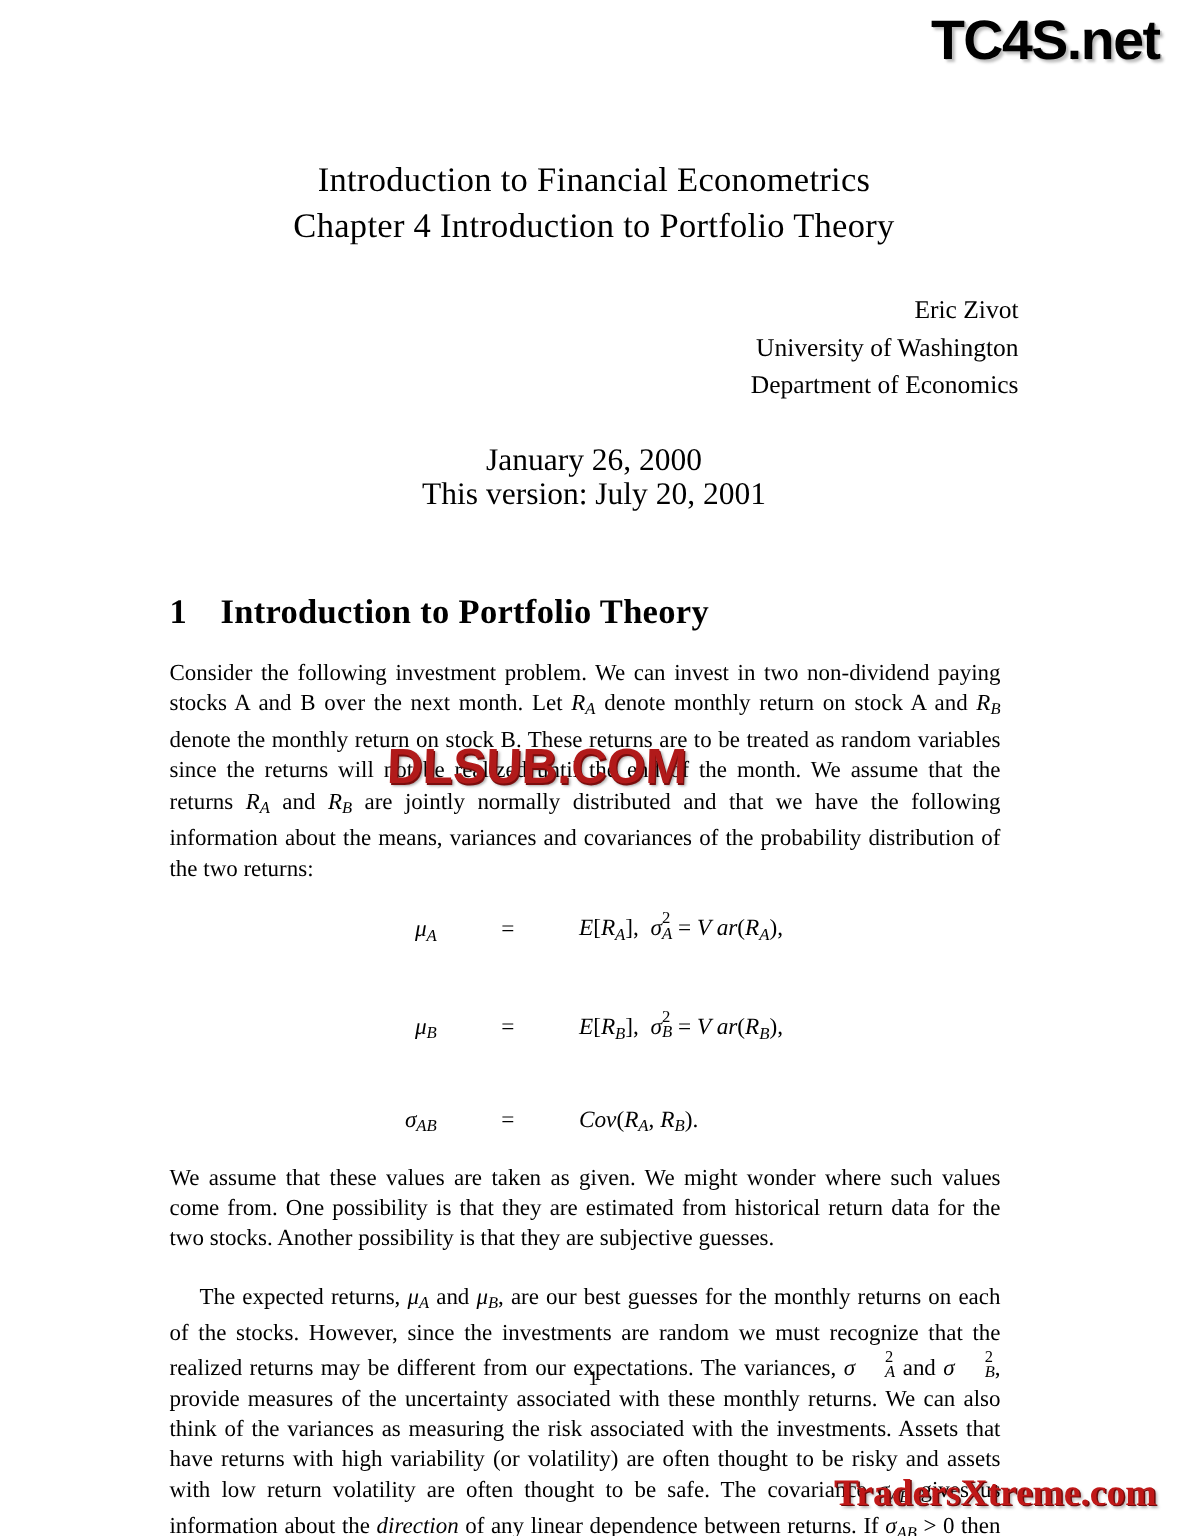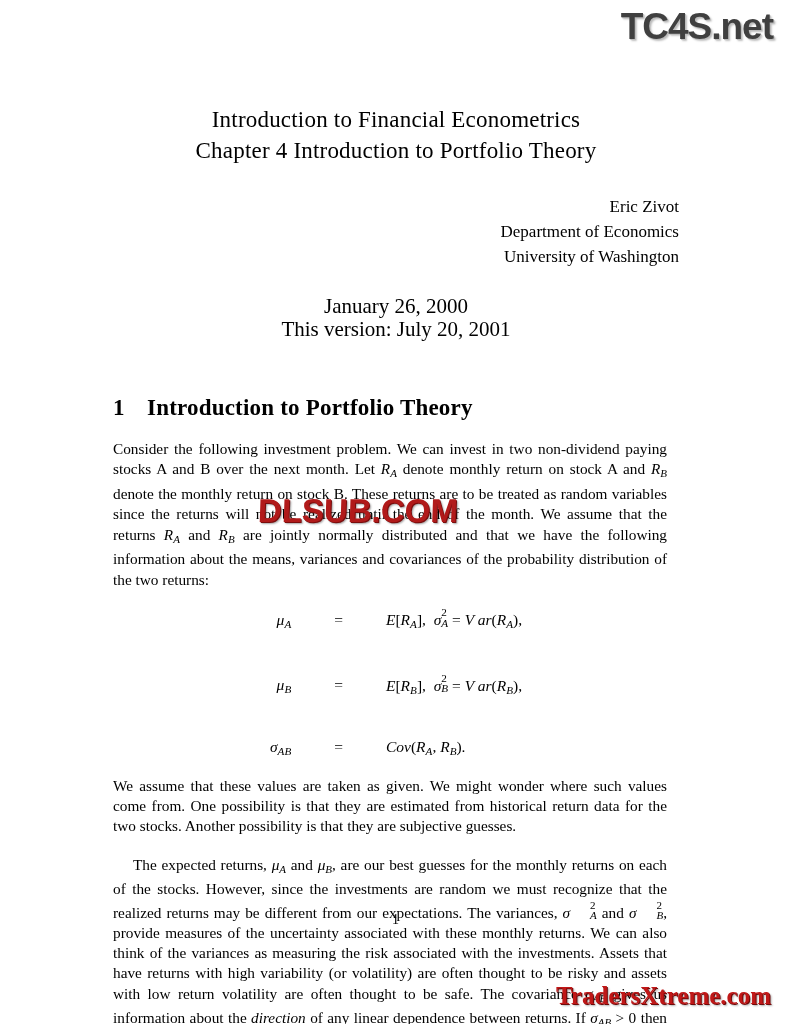--- a/index.html
+++ b/index.html
@@ -23,21 +23,21 @@
   }
 
   
   .wm-topright {
     position: absolute;
     top: 6px;
     right: 18px;
     font-family: "Liberation Sans", sans-serif;
     font-weight: bold;
     font-size: 37px;
-    color: #404040;
+    color: #000000;
     letter-spacing: -1px;
     text-shadow: 1px 1px 0 #bdbdbd, 2px 2px 2px rgba(0,0,0,0.25);
   }
   .wm-center {
     position: absolute;
     top: 492px;
     left: 258px;
     font-family: "Liberation Sans", sans-serif;
     font-weight: bold;
     font-size: 33px;
@@ -157,22 +157,22 @@
 
   <div class="doc">
 
     <div class="title-block">
       <div class="title-line">Introduction to Financial Econometrics</div>
       <div class="title-line">Chapter 4  Introduction to Portfolio Theory</div>
     </div>
 
     <div class="authors">
       <div>Eric Zivot</div>
+      <div>University of Washington</div>
       <div>Department of Economics</div>
-      <div>University of Washington</div>
     </div>
 
     <div class="dates">
       <div>January 26, 2000</div>
       <div>This version: July 20, 2001</div>
     </div>
 
     <div class="section-head">
       <span class="num">1</span><span>Introduction to Portfolio Theory</span>
     </div>

